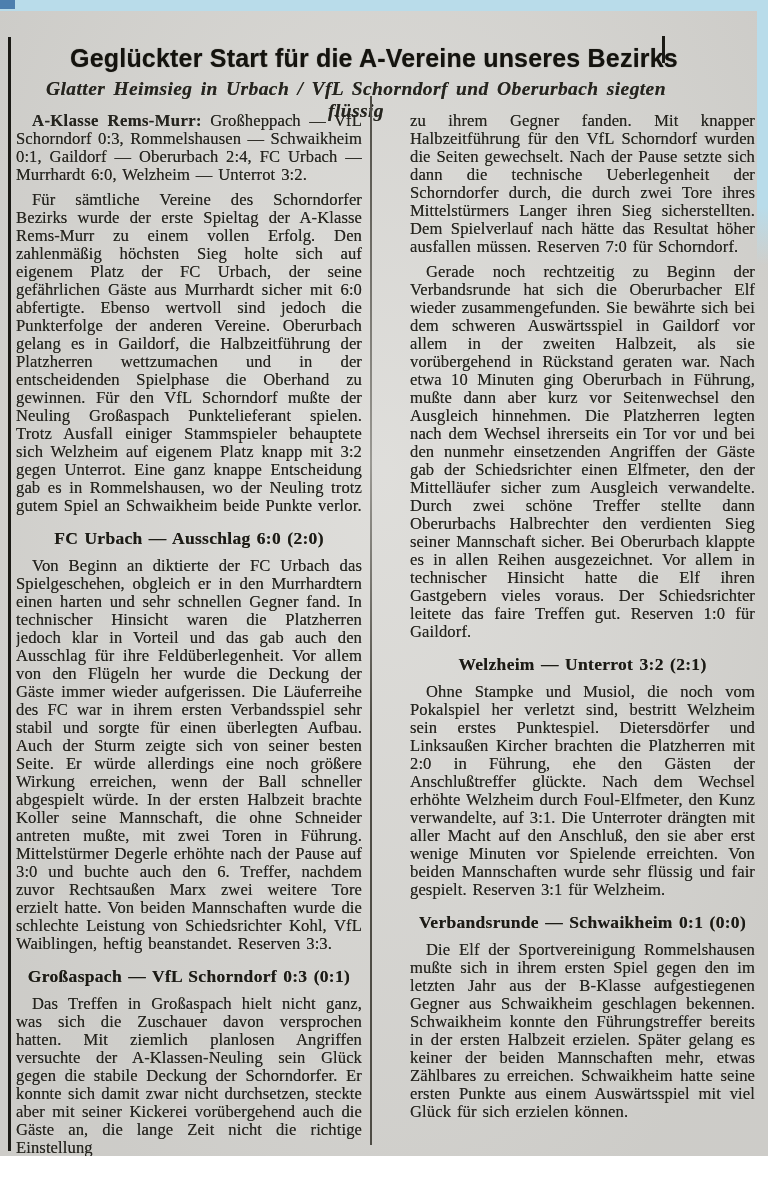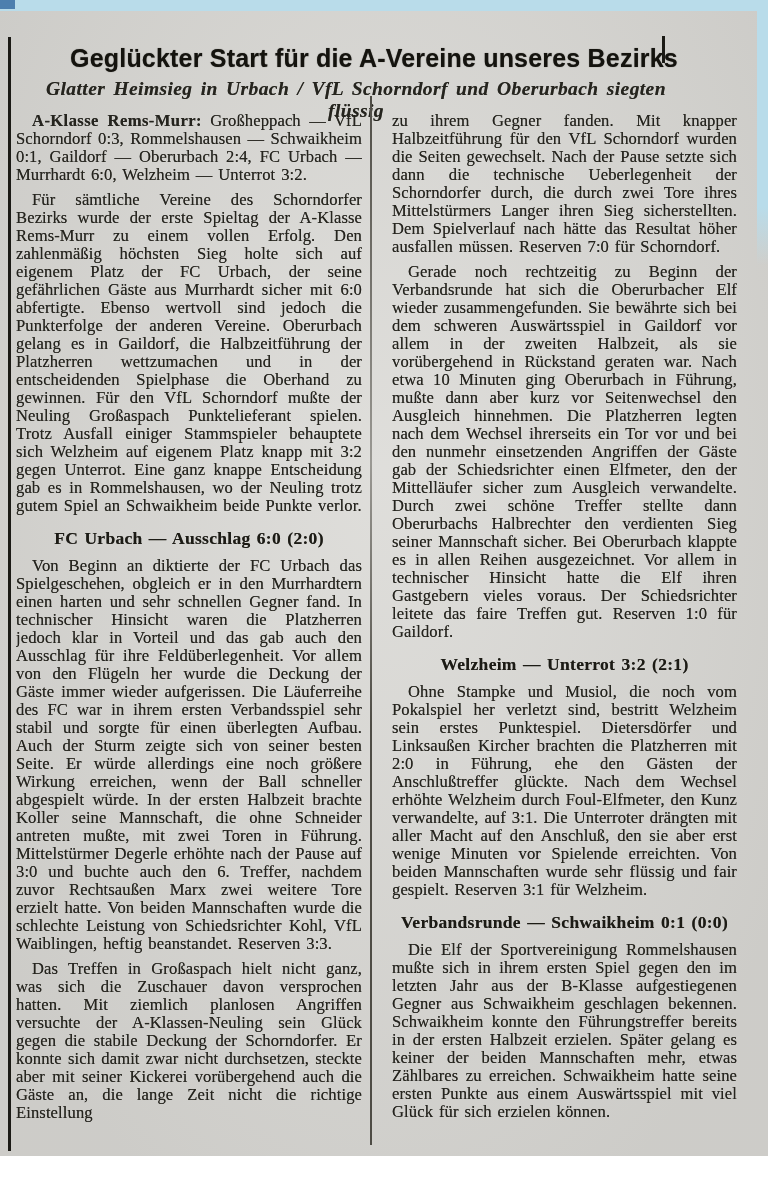--- a/index.html
+++ b/index.html
@@ -28,21 +28,21 @@
             font-size:25px;letter-spacing:.2px;color:#14130e;
             text-shadow:0 0 1px rgba(20,19,14,.55);}
   .subheadline{position:absolute;left:14px;right:70px;top:68px;margin:0;text-align:center;
                font-style:italic;font-weight:bold;font-size:19.5px;letter-spacing:.4px;
                word-spacing:3px;color:var(--ink);text-shadow:0 0 .6px rgba(37,36,30,.6);}
   
   .col{position:absolute;top:102px;height:1048px;overflow:hidden;color:var(--ink);
        font-size:16.6px;line-height:18px;text-align:justify;
        text-shadow:0 0 .5px rgba(37,36,30,.65);word-spacing:1.6px;letter-spacing:.1px;}
   .col-left{left:16px;width:346px;}
-  .col-right{left:392px;width:345px;}
+  .col-right{left:410px;width:345px;}
   .col p{margin:7px 0 0 0;text-indent:16px;}
   .col p:first-child{margin-top:0;}
   .col h3{margin:14px 0 10px 0;text-align:center;font-size:17.5px;font-weight:bold;
           letter-spacing:.3px;text-indent:0;color:#1c1b15;}
   .col b.lead{letter-spacing:.4px;}
   
   .caption{position:absolute;left:9px;top:1157px;width:750px;
            font-family:"Liberation Sans","DejaVu Sans",sans-serif;
            font-size:29px;color:var(--caption-ink);}
 </style>
@@ -51,20 +51,21 @@
 
 <div class="frame">
   <div class="paper">
     <h1 class="headline">Geglückter Start für die A-Vereine unseres Bezirks</h1>
     <h2 class="subheadline">Glatter Heimsieg in Urbach / VfL Schorndorf und Oberurbach siegten flüssig</h2>
     <div class="col col-left" id="col-left">
         <p><b class="lead">A-Klasse Rems-Murr:</b> <span>Großheppach — VfL Schorndorf 0:3, Rommelshausen — Schwaikheim 0:1, Gaildorf — Oberurbach 2:4, FC Urbach — Murrhardt 6:0, Welzheim — Unterrot 3:2.</span></p>
         <p><span>Für sämtliche Vereine des Schorndorfer Bezirks wurde der erste Spieltag der A-Klasse Rems-Murr zu einem vollen Erfolg. Den zahlenmäßig höchsten Sieg holte sich auf eigenem Platz der FC Urbach, der seine gefährlichen Gäste aus Murrhardt sicher mit 6:0 abfertigte. Ebenso wertvoll sind jedoch die Punkterfolge der anderen Vereine. Oberurbach gelang es in Gaildorf, die Halbzeitführung der Platzherren wettzumachen und in der entscheidenden Spielphase die Oberhand zu gewinnen. Für den VfL Schorndorf mußte der Neuling Großaspach Punktelieferant spielen. Trotz Ausfall einiger Stammspieler behauptete sich Welzheim auf eigenem Platz knapp mit 3:2 gegen Unterrot. Eine ganz knappe Entscheidung gab es in Rommelshausen, wo der Neuling trotz gutem Spiel an Schwaikheim beide Punkte verlor.</span></p>
         <h3>FC Urbach — Ausschlag 6:0 (2:0)</h3>
         <p><span>Von Beginn an diktierte der FC Urbach das Spielgeschehen, obgleich er in den Murrhardtern einen harten und sehr schnellen Gegner fand. In technischer Hinsicht waren die Platzherren jedoch klar in Vorteil und das gab auch den Ausschlag für ihre Feldüberlegenheit. Vor allem von den Flügeln her wurde die Deckung der Gäste immer wieder aufgerissen. Die Läuferreihe des FC war in ihrem ersten Verbandsspiel sehr stabil und sorgte für einen überlegten Aufbau. Auch der Sturm zeigte sich von seiner besten Seite. Er würde allerdings eine noch größere Wirkung erreichen, wenn der Ball schneller abgespielt würde. In der ersten Halbzeit brachte Koller seine Mannschaft, die ohne Schneider antreten mußte, mit zwei Toren in Führung. Mittelstürmer Degerle erhöhte nach der Pause auf 3:0 und buchte auch den 6. Treffer, nachdem zuvor Rechtsaußen Marx zwei weitere Tore erzielt hatte. Von beiden Mannschaften wurde die schlechte Leistung von Schiedsrichter Kohl, VfL Waiblingen, heftig beanstandet. Reserven 3:3.</span></p>
+        <h3>Großaspach — VfL Schorndorf 0:3 (0:1)</h3>
         <p><span>Das Treffen in Großaspach hielt nicht ganz, was sich die Zuschauer davon versprochen hatten. Mit ziemlich planlosen Angriffen versuchte der A-Klassen-Neuling sein Glück gegen die stabile Deckung der Schorndorfer. Er konnte sich damit zwar nicht durchsetzen, steckte aber mit seiner Kickerei vorübergehend auch die Gäste an, die lange Zeit nicht die richtige Einstellung</span></p>
       </div>
     <div class="col col-right" id="col-right">
         <p style="text-indent: 0px;"><span>zu ihrem Gegner fanden. Mit knapper Halbzeitführung für den VfL Schorndorf wurden die Seiten gewechselt. Nach der Pause setzte sich dann die technische Ueberlegenheit der Schorndorfer durch, die durch zwei Tore ihres Mittelstürmers Langer ihren Sieg sicherstellten. Dem Spielverlauf nach hätte das Resultat höher ausfallen müssen. Reserven 7:0 für Schorndorf.</span></p>
         <p><span>Gerade noch rechtzeitig zu Beginn der Verbandsrunde hat sich die Oberurbacher Elf wieder zusammengefunden. Sie bewährte sich bei dem schweren Auswärtsspiel in Gaildorf vor allem in der zweiten Halbzeit, als sie vorübergehend in Rückstand geraten war. Nach etwa 10 Minuten ging Oberurbach in Führung, mußte dann aber kurz vor Seitenwechsel den Ausgleich hinnehmen. Die Platzherren legten nach dem Wechsel ihrerseits ein Tor vor und bei den nunmehr einsetzenden Angriffen der Gäste gab der Schiedsrichter einen Elfmeter, den der Mittelläufer sicher zum Ausgleich verwandelte. Durch zwei schöne Treffer stellte dann Oberurbachs Halbrechter den verdienten Sieg seiner Mannschaft sicher. Bei Oberurbach klappte es in allen Reihen ausgezeichnet. Vor allem in technischer Hinsicht hatte die Elf ihren Gastgebern vieles voraus. Der Schiedsrichter leitete das faire Treffen gut. Reserven 1:0 für Gaildorf.</span></p>
         <h3>Welzheim — Unterrot 3:2 (2:1)</h3>
         <p><span>Ohne Stampke und Musiol, die noch vom Pokalspiel her verletzt sind, bestritt Welzheim sein erstes Punktespiel. Dietersdörfer und Linksaußen Kircher brachten die Platzherren mit 2:0 in Führung, ehe den Gästen der Anschlußtreffer glückte. Nach dem Wechsel erhöhte Welzheim durch Foul-Elfmeter, den Kunz verwandelte, auf 3:1. Die Unterroter drängten mit aller Macht auf den Anschluß, den sie aber erst wenige Minuten vor Spielende erreichten. Von beiden Mannschaften wurde sehr flüssig und fair gespielt. Reserven 3:1 für Welzheim.</span></p>
         <h3>Verbandsrunde — Schwaikheim 0:1 (0:0)</h3>
         <p><span>Die Elf der Sportvereinigung Rommelshausen mußte sich in ihrem ersten Spiel gegen den im letzten Jahr aus der B-Klasse aufgestiegenen Gegner aus Schwaikheim geschlagen bekennen. Schwaikheim konnte den Führungstreffer bereits in der ersten Halbzeit erzielen. Später gelang es keiner der beiden Mannschaften mehr, etwas Zählbares zu erreichen. Schwaikheim hatte seine ersten Punkte aus einem Auswärtsspiel mit viel Glück für sich erzielen können.</span></p>
       </div>

